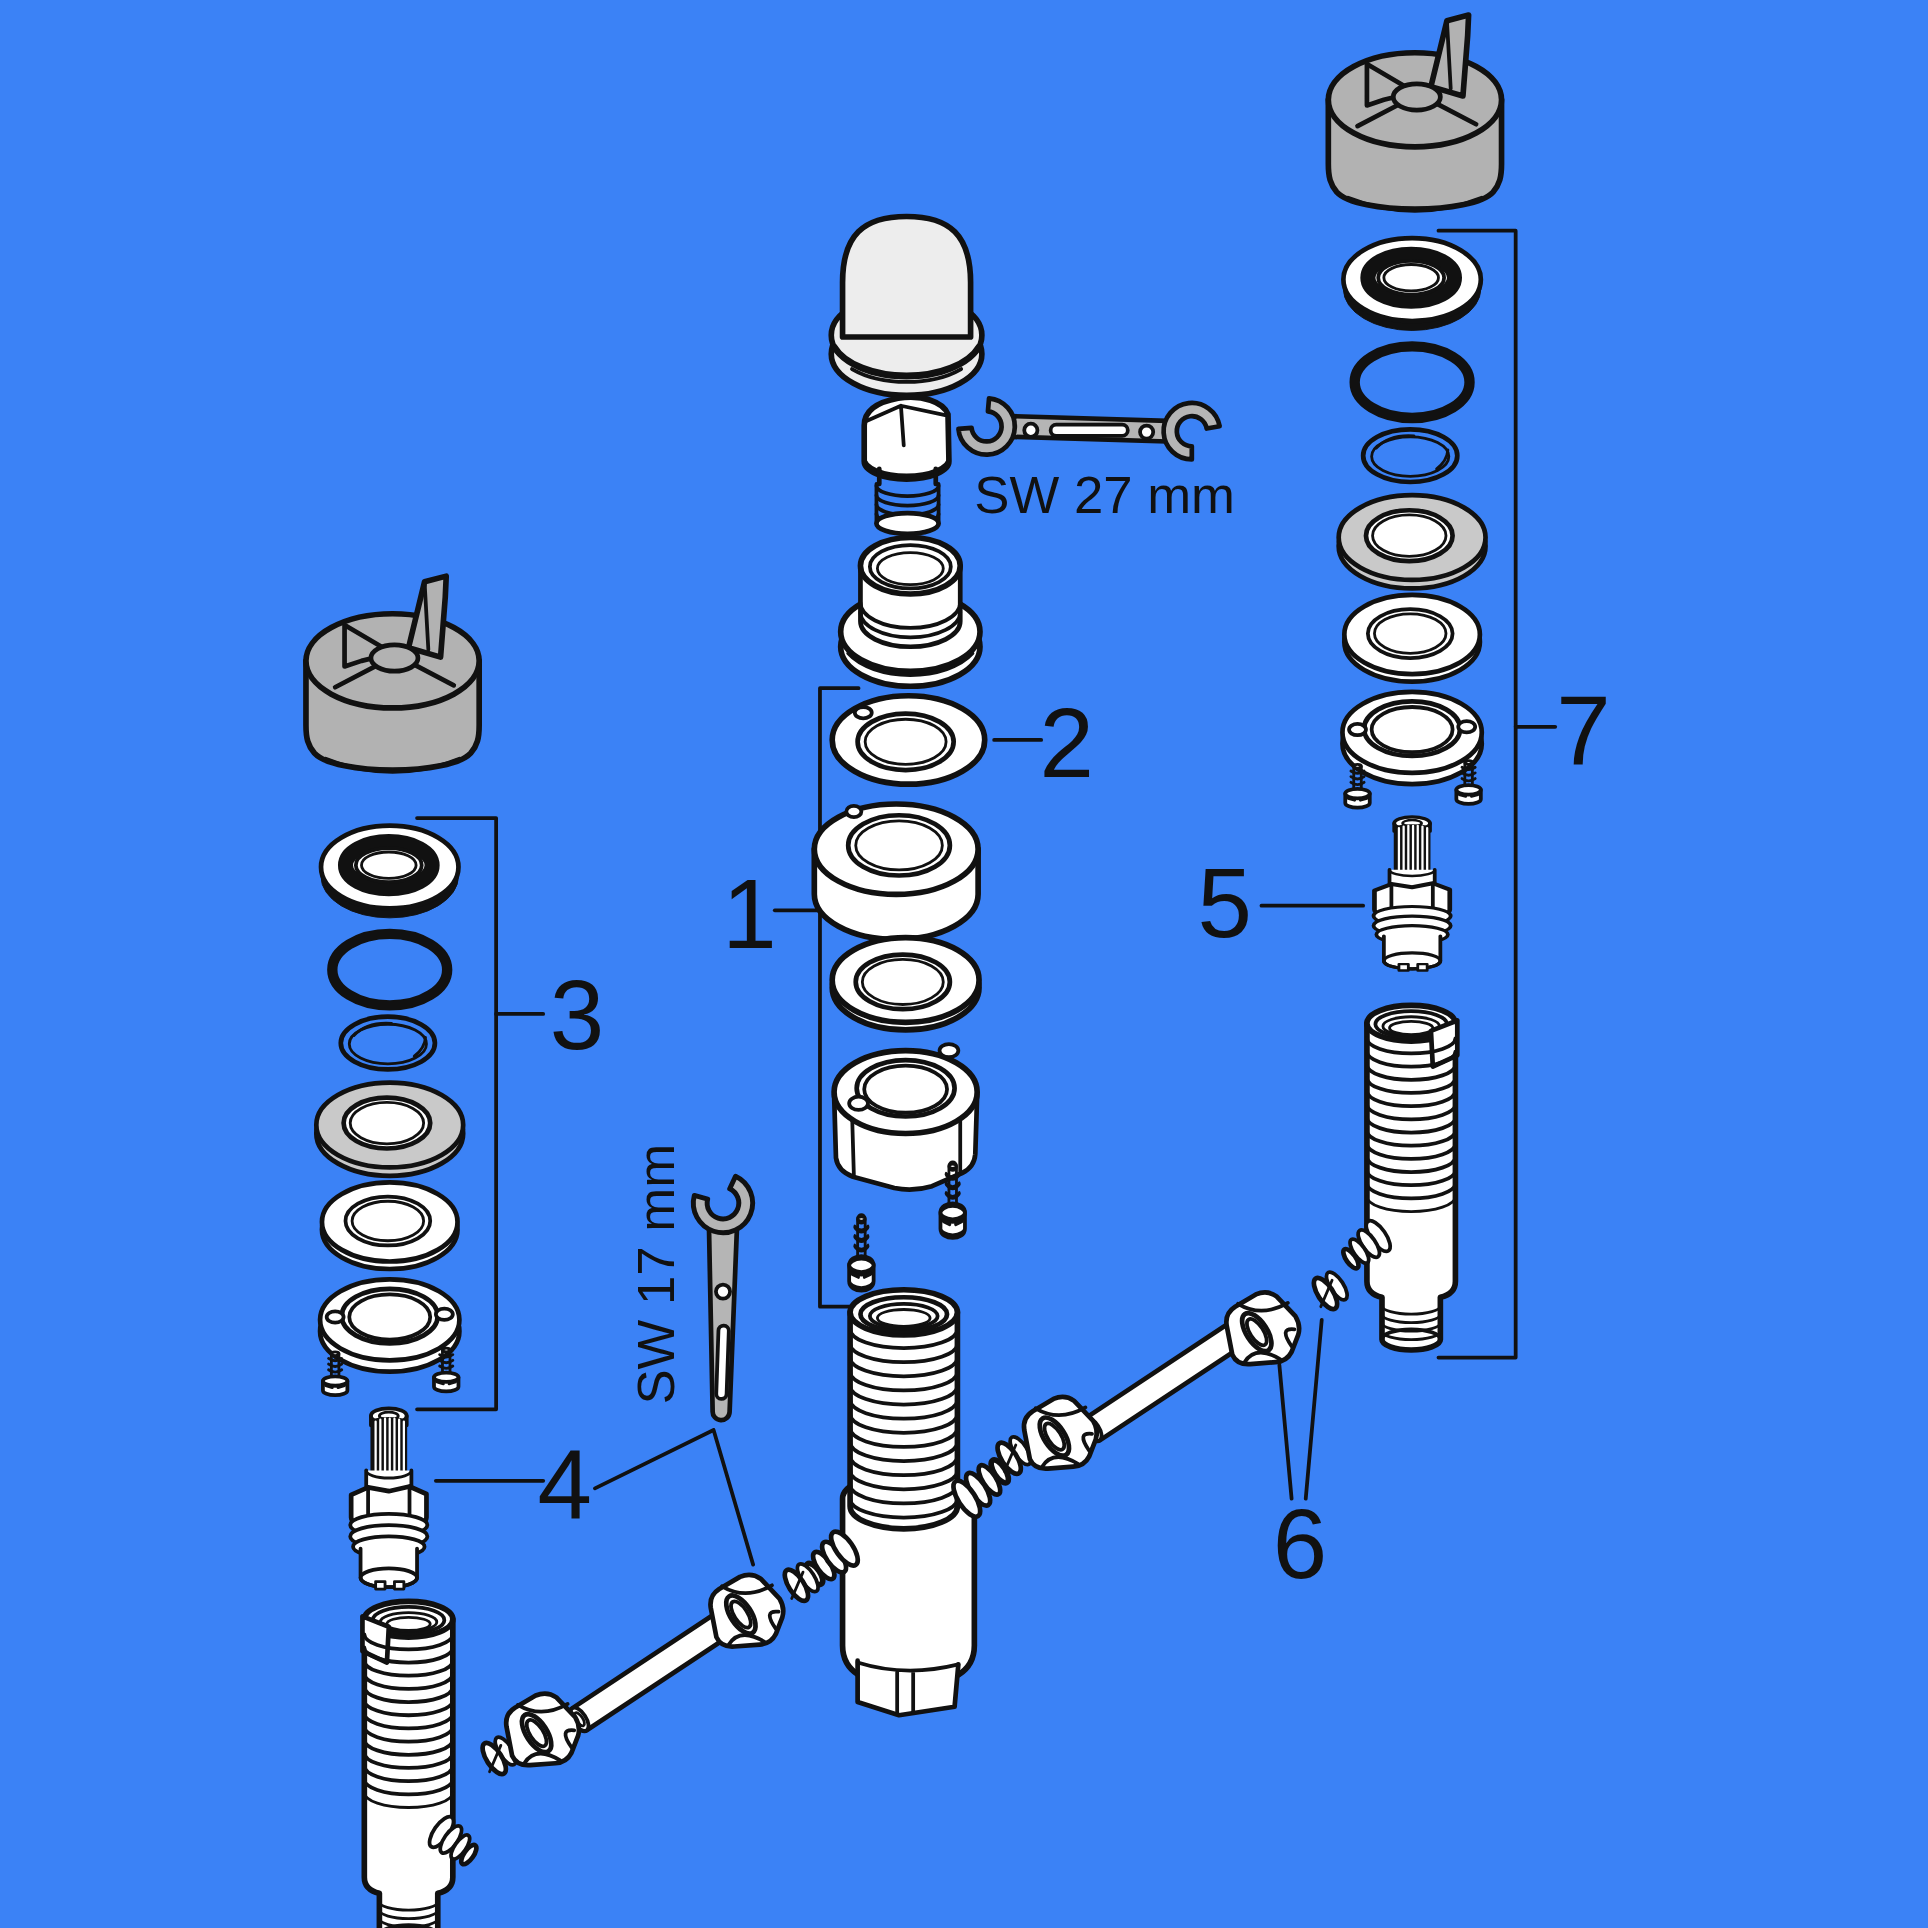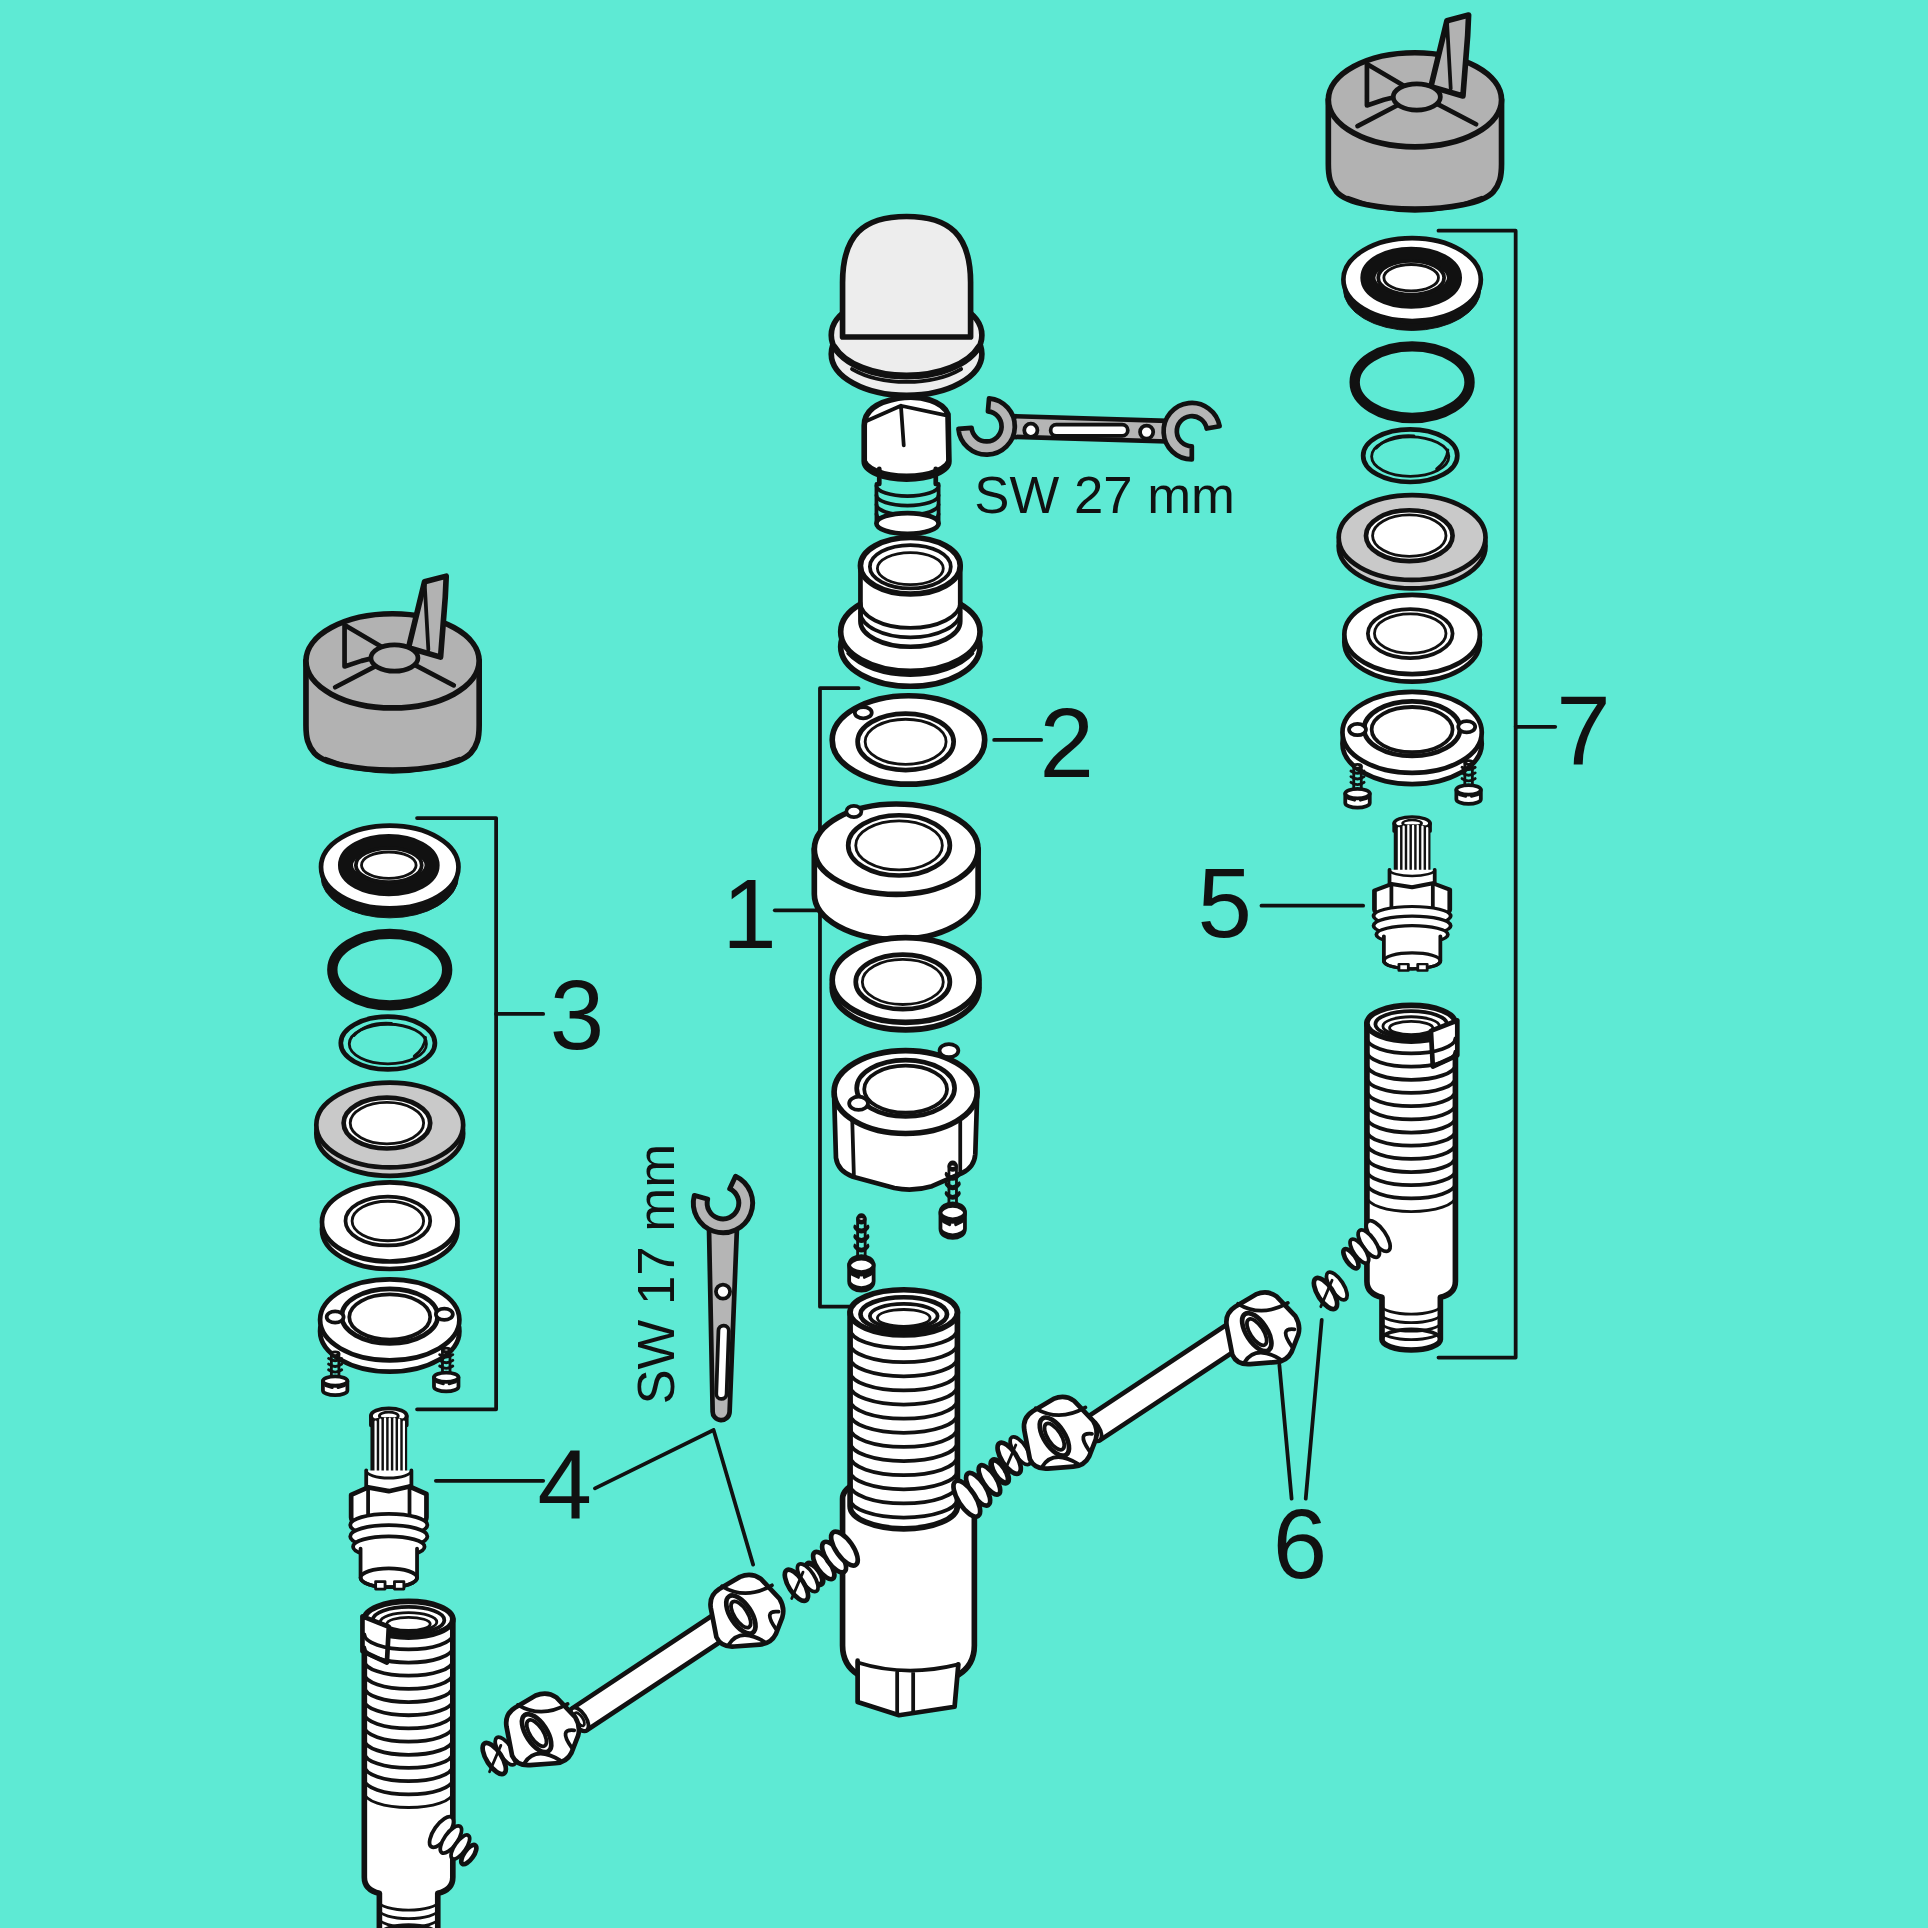--- a/index.html
+++ b/index.html
@@ -1,16 +1,16 @@
 <!DOCTYPE html>
 <html style="font-size:15px"><head>
 <meta charset="utf-8">
 <style>
   html,body{margin:0;padding:0;background:#ffffff;}
-  .stage{position:relative;width:1928px;height:1928px;background:#5eead4;overflow:hidden;}
+  .stage{position:relative;width:1928px;height:1928px;background:#3b82f6;overflow:hidden;}
   svg{position:absolute;left:0;top:0;}
   svg *{stroke-linejoin:round;stroke-linecap:round;}
   .w{fill:#ffffff;stroke:#111111;}
   .n{fill:none;stroke:#111111;}
   .bk{fill:#111111;stroke:#111111;}
   .gk{fill:#b2b2b2;stroke:#111111;}
   .gd{fill:#ededed;stroke:#111111;}
   .gw{fill:#c9c9c9;stroke:#111111;}
   .gt{fill:#b5b5b5;stroke:#111111;}
   .s6{stroke-width:6;} .s5{stroke-width:5;} .s4{stroke-width:4;} .s3{stroke-width:3;}

